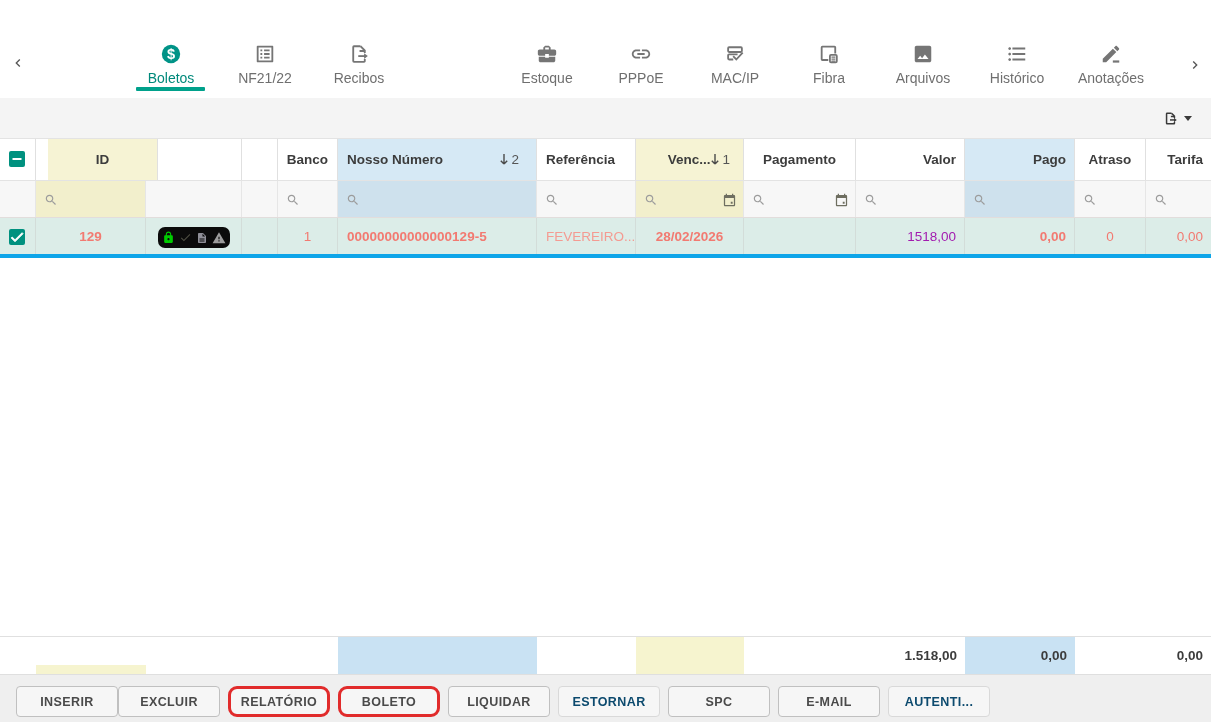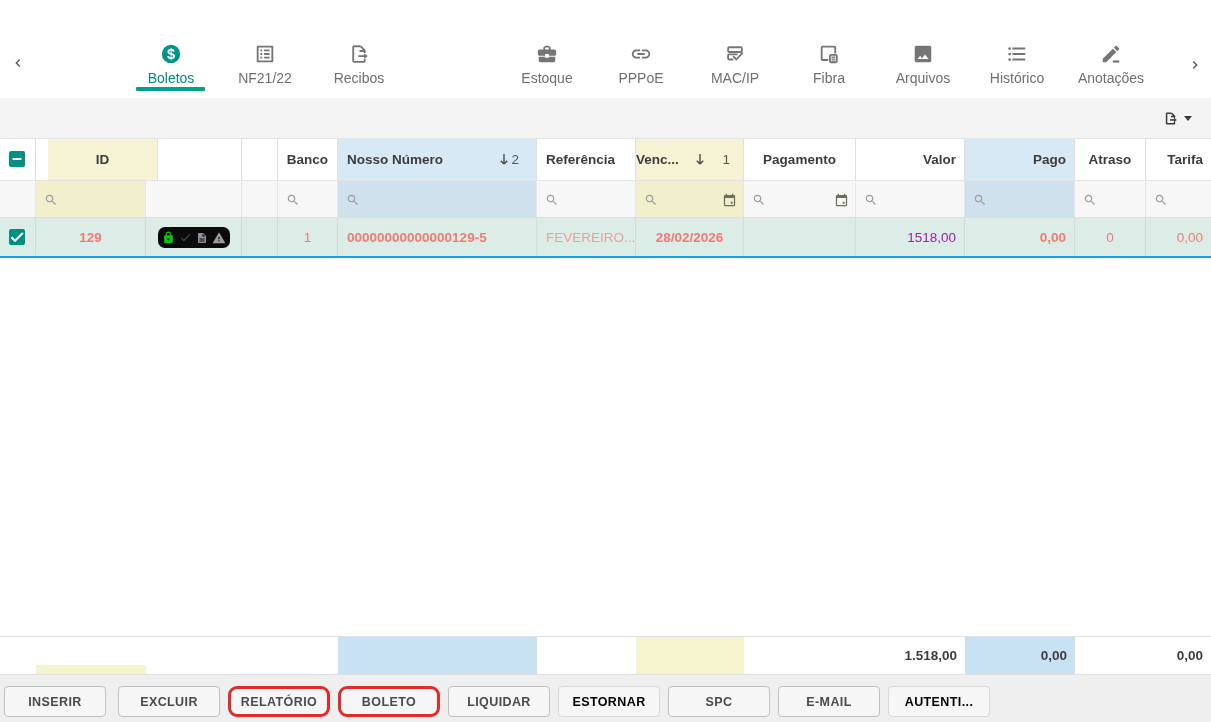--- a/index.html
+++ b/index.html
@@ -24,21 +24,21 @@
 
 
 .groupbar { position:absolute; left:0; top:98px; width:1211px; height:41px; background:#F4F4F4; border-bottom:1px solid #E3E3E3; }
 .groupbar .txt { position:absolute; left:12px; top:12px; font-size:13.5px; font-weight:bold; color:#5B5B5B; }
 
 
 .row { position:absolute; left:0; width:1211px; }
 .cell { position:absolute; top:0; height:100%; font-size:13.5px; color:#3C3C3C; }
 .hdr { top:139px; height:41px; background:#fff; }
 .flt { top:180px; height:38px; background:#F7F7F7; border-top:1px solid #E3E3E3; border-bottom:1px solid #E2DDDC;}
-.dat { top:218px; height:40px; background:#DCEDE8; border-bottom:2px solid #0ea5e9;}
+.dat { top:218px; height:40px; background:#DCEDE8; border-bottom:4px solid #0ea5e9;}
 .sum { top:636px; height:38px; background:#fff; border-top:1px solid #E0E0E0; }
 .cell.yel { background:#F6F3D4; }
 .cell.blu { background:#D6E9F5; }
 .flt .yel { background:#F2EFCC; }
 .flt .blu { background:#CEE1ED; }
 .sum .yel { background:#F6F4CF; }
 .sum .blu { background:#C9E2F3; }
 .vb { border-right:1px solid #E6E6E6; }
 .hdr .vb { border-right:1px solid #E0E0E0; }
 .dat .vb { border-right:1px solid rgba(170,150,150,.18); }
@@ -53,21 +53,21 @@
 
 .cb { position:absolute; width:16px; height:16px; background:#00917F; border-radius:2px; }
 
 
 .pill { position:absolute; left:12px; top:9px; width:72px; height:21px; background:#0B0B0B; border-radius:7px; display:flex; align-items:center; justify-content:center; gap:4px; }
 
 
 .btnbar { position:absolute; left:0; top:674px; width:1211px; height:48px; background:#EFEFEF; border-top:1px solid #DFDFDF; }
 .btn { position:absolute; top:11px; width:102px; height:31px; background:#F6F6F6; border:1px solid #C0C0C0; border-radius:4px; font-size:12.5px; font-weight:bold; color:#4A4A4A; display:flex; align-items:center; justify-content:center; letter-spacing:.4px; }
 .btn.red { border:3px solid #E12B2B; border-radius:9px; }
-.btn.dis { color:#000000; border-color:#D9D9D9; }
+.btn.dis { color:#0c4a6e; border-color:#D9D9D9; }
 </style>
 </head>
 <body>
 <div id="app">
 
 
   <div class="tabs">
     <svg style="position:absolute;left:10px;top:31px;" width="16" height="16" viewBox="0 0 24 24">
         <path d="M15.41 7.41L14 6l-6 6 6 6 1.41-1.41L10.83 12z" fill="#555"></path>
       </svg>
@@ -178,21 +178,21 @@
           </svg></div>
       </div>
     <div class="cell vb yel ctext bold" style="left:48px;width:110px;">ID</div>
     <div class="cell vb" style="left:146px;width:96px;"></div>
     <div class="cell vb" style="left:242px;width:36px;"></div>
     <div class="cell vb ctext bold" style="left:278px;width:60px;">Banco</div>
     <div class="cell vb blu ltext bold" style="left:338px;width:199px;">Nosso Número<span style="position:absolute;right:17px;top:0;height:100%;display:flex;align-items:center;font-weight:normal;color:#555;"><svg width="10" height="13" viewBox="0 0 10 13" style="margin-right:2px;">
             <path d="M5 1v10M5 11l-3.2-3.2M5 11l3.2-3.2" stroke="#4A4A4A" stroke-width="1.4" fill="none"></path>
           </svg>2</span></div>
     <div class="cell vb ltext bold" style="left:537px;width:99px;">Referência</div>
-    <div class="cell vb yel rtext bold" style="left:636px;width:108px;padding-right:13px;justify-content:space-between;">Venc...<svg width="10" height="13" viewBox="0 0 10 13" style="margin:0 2px 0 0;">
+    <div class="cell vb yel rtext bold" style="left:636px;width:108px;padding-right:13px;">Venc...<svg width="10" height="13" viewBox="0 0 10 13" style="margin:0 2px 0 0;">
           <path d="M5 1v10M5 11l-3.2-3.2M5 11l3.2-3.2" stroke="#4A4A4A" stroke-width="1.4" fill="none"></path>
         </svg><span style="font-weight:normal;color:#555;">1</span></div>
     <div class="cell vb ctext bold" style="left:744px;width:112px;">Pagamento</div>
     <div class="cell vb rtext bold" style="left:856px;width:109px;">Valor</div>
     <div class="cell vb blu rtext bold" style="left:965px;width:110px;">Pago</div>
     <div class="cell vb ctext bold" style="left:1075px;width:71px;">Atraso</div>
     <div class="cell rtext bold" style="left:1146px;width:65px;">Tarifa</div>
   </div>
 
   <div class="row flt">
@@ -296,21 +296,21 @@
     <div class="cell" style="left:0;width:36px;"></div>
     <div class="cell yel ctext bold" style="left:36px;width:110px;margin-top:28px;">Itens: 1</div>
     <div class="cell blu" style="left:338px;width:199px;"></div>
     <div class="cell yel" style="left:636px;width:108px;"></div>
     <div class="cell rtext bold" style="left:856px;width:109px;">1.518,00</div>
     <div class="cell blu rtext bold" style="left:965px;width:110px;">0,00</div>
     <div class="cell rtext bold" style="left:1146px;width:65px;">0,00</div>
   </div>
 
   <div class="btnbar">
-    <div class="btn" style="left:4px;">INSERIR</div>
+    <div class="btn" style="left:16px;">INSERIR</div>
     <div class="btn" style="left:118px;">EXCLUIR</div>
     <div class="btn red" style="left:228px;">RELATÓRIO</div>
     <div class="btn red" style="left:338px;">BOLETO</div>
     <div class="btn" style="left:448px;">LIQUIDAR</div>
     <div class="btn dis" style="left:558px;">ESTORNAR</div>
     <div class="btn" style="left:668px;">SPC</div>
     <div class="btn" style="left:778px;">E-MAIL</div>
     <div class="btn dis" style="left:888px;">AUTENTI...</div>
   </div>
 

